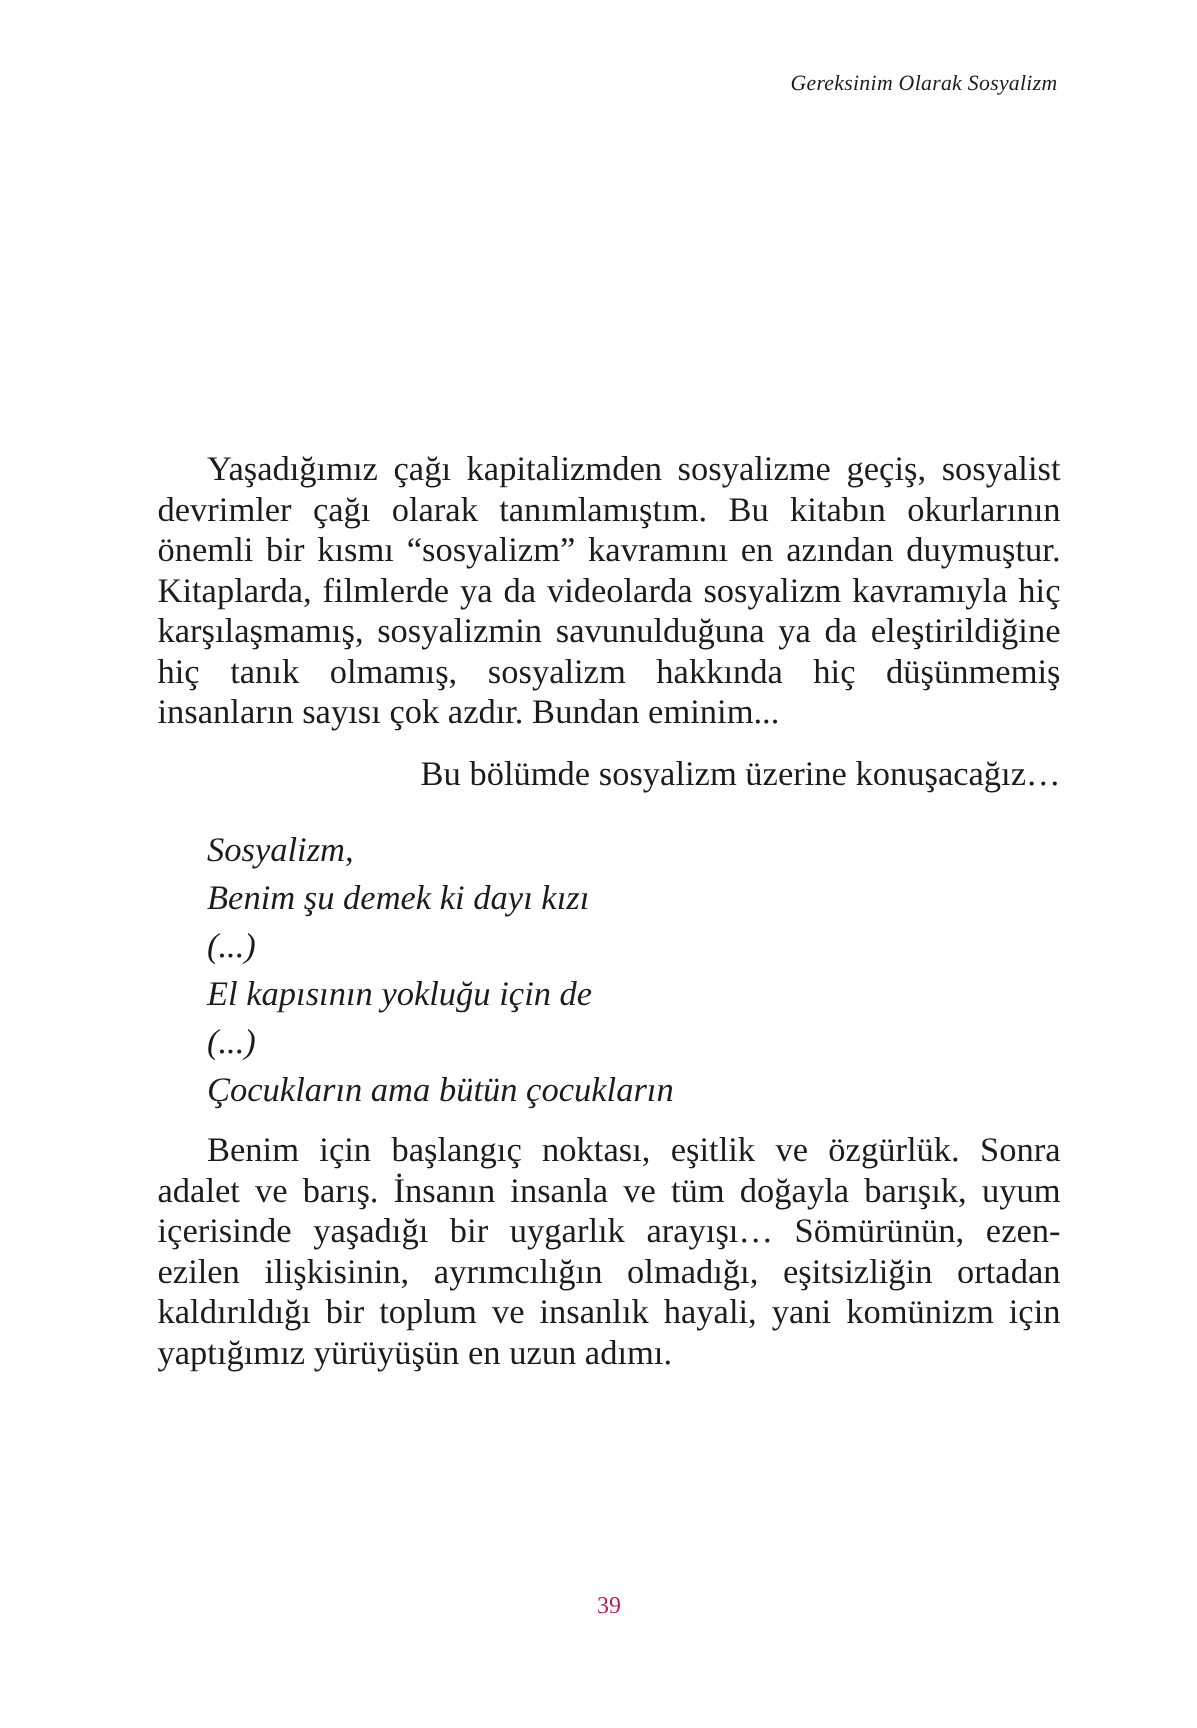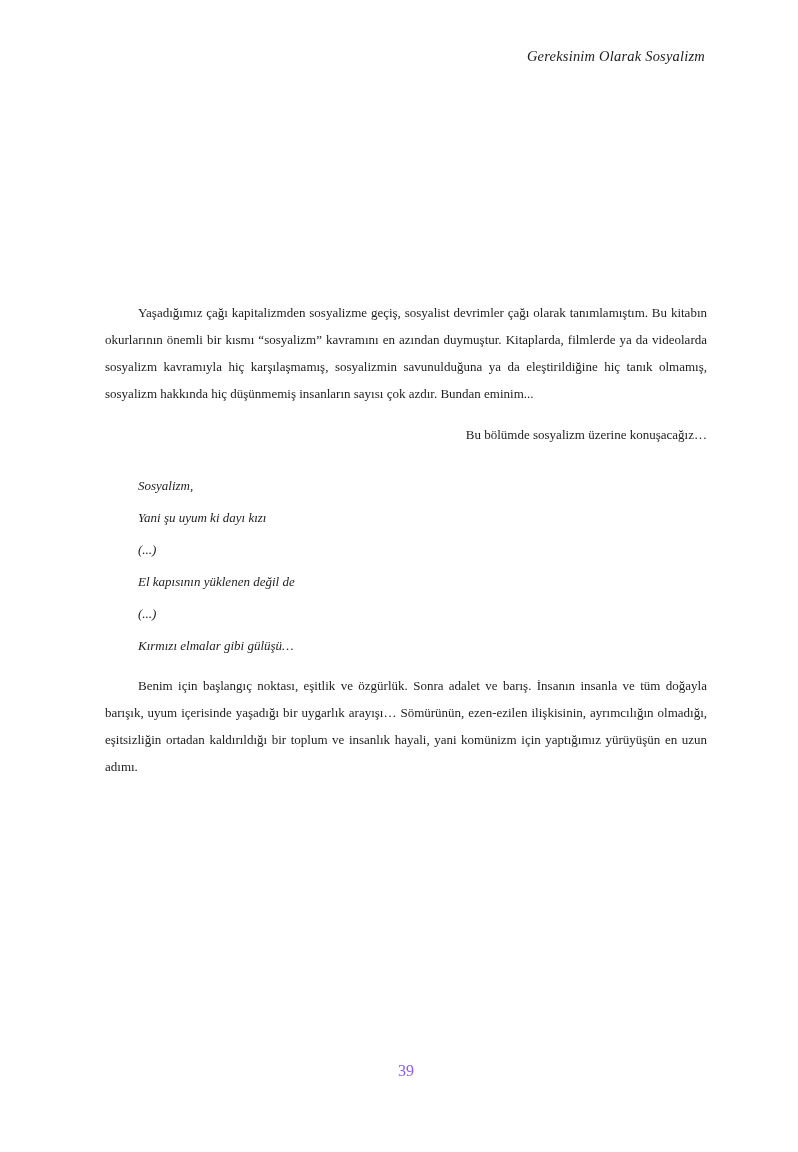--- a/index.html
+++ b/index.html
@@ -28,21 +28,21 @@
     font-style: italic;
     font-size: 14.5px;
     letter-spacing: 0.2px;
     color: #1c1c1c;
   }
   .body-text {
     position: absolute;
     top: 299px;
     left: 105px;
     width: 602px;
-    font-size: 13px;
+    font-size: 23px;
     line-height: 27px;
     text-align: justify;
   }
   .para {
     margin: 0 0 14px 0;
     text-indent: 33px;
   }
   .para.single-line {
     text-align: right;
   }
@@ -56,45 +56,45 @@
     margin: 0;
     line-height: 32px;
   }
   .page-number {
     position: absolute;
     top: 1062px;
     left: 105px;
     width: 602px;
     text-align: center;
     font-size: 16px;
-    color: #8b5cf6;
+    color: #be185d;
   }
 </style>
 </head>
 <body>
 
 <div class="page">
 
   <div class="running-header">Gereksinim Olarak Sosyalizm</div>
 
   <div class="body-text">
 
     <p class="para">Yaşadığımız çağı kapitalizmden sosyalizme geçiş, sosyalist devrimler çağı olarak tanımlamıştım. Bu kitabın okurlarının önemli bir kısmı “sosyalizm” kavramını en azından duymuştur. Kitaplarda, filmlerde ya da videolarda sosyalizm kavramıyla hiç karşılaşmamış, sosyalizmin savunulduğuna ya da eleştirildiğine hiç tanık olmamış, sosyalizm hakkında hiç düşünmemiş insanların sayısı çok azdır. Bundan eminim...</p>
 
 
     <p class="para single-line">Bu bölümde sosyalizm üzerine konuşacağız…</p>
 
 
     <div class="poem">
       <p class="poem-line">Sosyalizm,</p>
-      <p class="poem-line">Yani şu uyum ki dayı kızı</p>
+      <p class="poem-line">Benim şu demek ki dayı kızı</p>
       <p class="poem-line">(...)</p>
-      <p class="poem-line">El kapısının yüklenen değil de</p>
+      <p class="poem-line">El kapısının yokluğu için de</p>
       <p class="poem-line">(...)</p>
-      <p class="poem-line">Kırmızı elmalar gibi gülüşü…</p>
+      <p class="poem-line">Çocukların ama bütün çocukların</p>
     </div>
 
     <p class="para">Benim için başlangıç noktası, eşitlik ve özgürlük. Sonra adalet ve barış. İnsanın insanla ve tüm doğayla barışık, uyum içerisinde yaşadığı bir uygarlık arayışı… Sömürünün, ezen-ezilen ilişkisinin, ayrımcılığın olmadığı, eşitsizliğin ortadan kaldırıldığı bir toplum ve insanlık hayali, yani komünizm için yaptığımız yürüyüşün en uzun adımı.</p>
 
   </div>
 
   <div class="page-number">39</div>
 
 </div>
 

